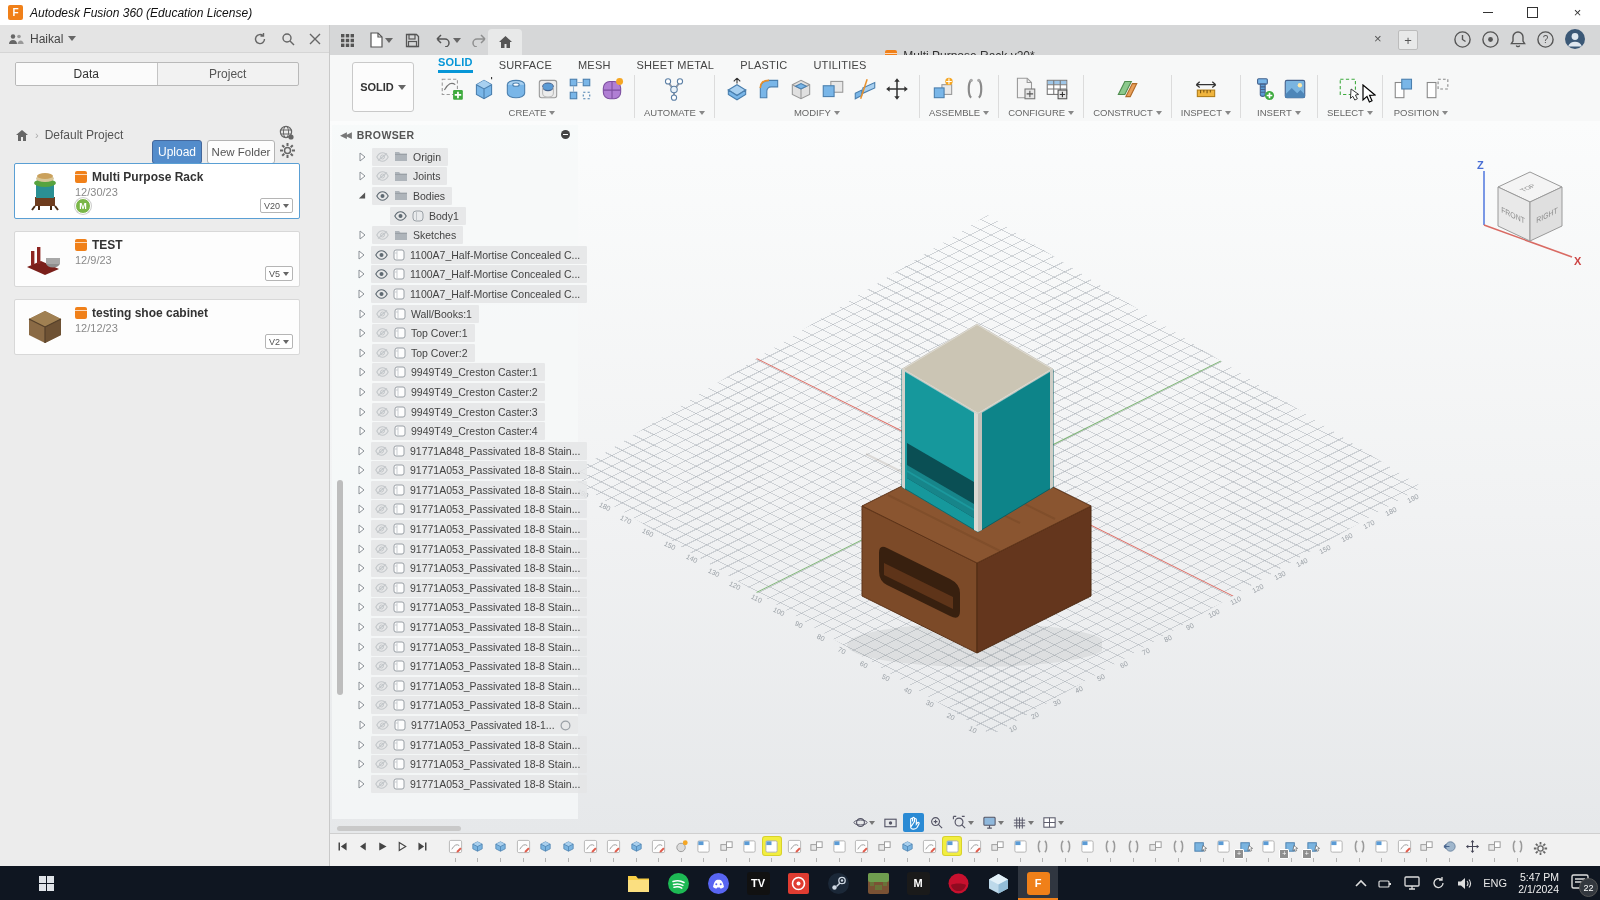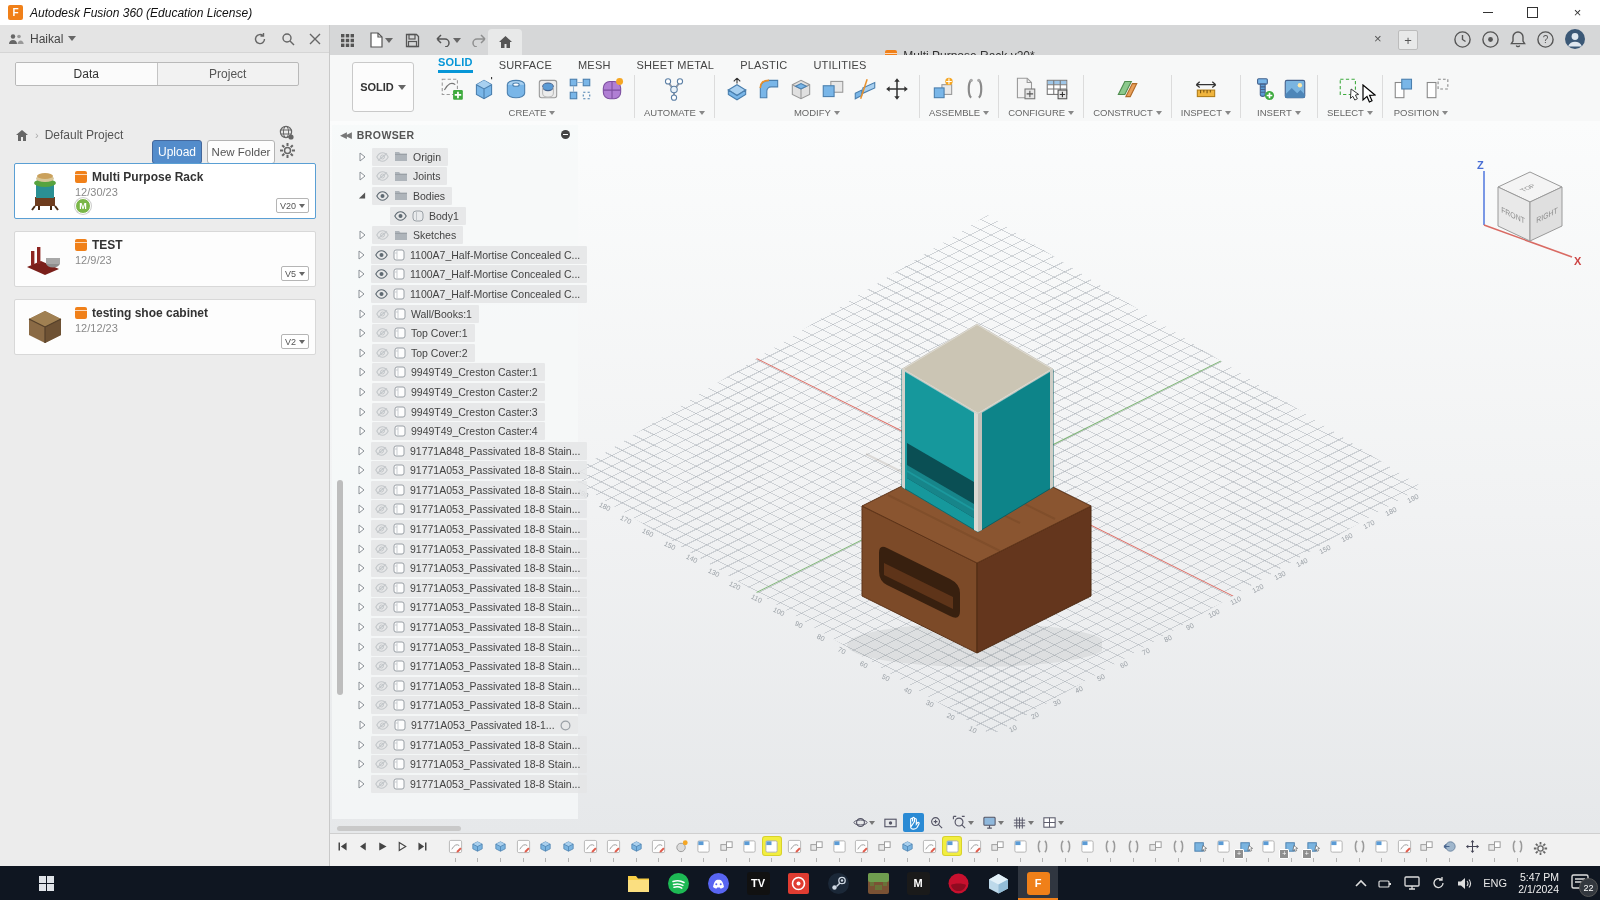--- a/index.html
+++ b/index.html
@@ -28,21 +28,21 @@
   .seg-tab:last-child{border-right:none;}
   .seg-tab.active{background:#fbfbfb;color:#333;}
   .lp-actions{position:absolute;left:0;top:68px;width:330px;height:24px;margin-top:47px;}
   .btn-upload{position:absolute;left:152px;top:0;width:48px;height:22px;background:#538ccb;border:1px solid #44679b;border-radius:3px;color:#fff;font-size:12px;display:flex;align-items:center;justify-content:center;}
   .btn-newfolder{position:absolute;left:207px;top:0;width:66px;height:22px;background:#fdfdfd;border:1px solid #b3b3b3;border-radius:3px;color:#555;font-size:11.5px;display:flex;align-items:center;justify-content:center;}
   .lp-gear{position:absolute;left:279px;top:2px;}
   .lp-breadcrumb{position:absolute;left:0;top:100px;width:330px;height:20px;display:flex;align-items:center;padding-left:15px;box-sizing:border-box;gap:6px;color:#555;}
   .bc-sep{color:#aaa;font-size:11px;}
   .lp-share{position:absolute;right:34px;top:100px;}
   #cards{position:absolute;left:14px;top:138px;width:286px;}
-  .card{position:relative;width:284px;height:54px;background:#fdfdfd;border:1px solid #d8d8d8;border-radius:2px;margin-bottom:12px;padding-left:16px;}
+  .card{position:relative;width:284px;height:54px;background:#fdfdfd;border:1px solid #d8d8d8;border-radius:2px;margin-bottom:12px;}
   .card.selected{border:1.5px solid #5a9fd4;background:#ffffff;}
   .card .thumb{position:absolute;left:8px;top:5px;width:44px;height:44px;}
   .card .name{position:absolute;left:60px;top:6px;display:flex;align-items:center;gap:5px;font-weight:bold;font-size:12px;color:#333;white-space:nowrap;}
   .card .date{position:absolute;left:60px;top:22px;font-size:11px;color:#8a8a8a;}
   .card .vbadge{position:absolute;right:6px;bottom:5px;height:13px;padding:0 3px;border:1px solid #b5b5b5;background:#fff;border-radius:2px;font-size:9px;color:#555;display:flex;align-items:center;gap:3px;}
   .vbadge .caret{border-left-width:3px;border-right-width:3px;border-top-width:4px;}
   .mbadge{position:absolute;left:60px;bottom:4px;width:14px;height:14px;border-radius:50%;background:#7ab648;color:#fff;font-size:9px;font-weight:bold;display:flex;align-items:center;justify-content:center;border:1px solid #fff;box-shadow:0 0 0 1px #cfcfcf;}
   .cube-ico{width:12px;height:12px;background:#f08019;border-radius:2px;position:relative;}
   .cube-ico:after{content:"";position:absolute;left:0;top:3px;width:12px;height:1px;background:rgba(255,255,255,.7);}
 

